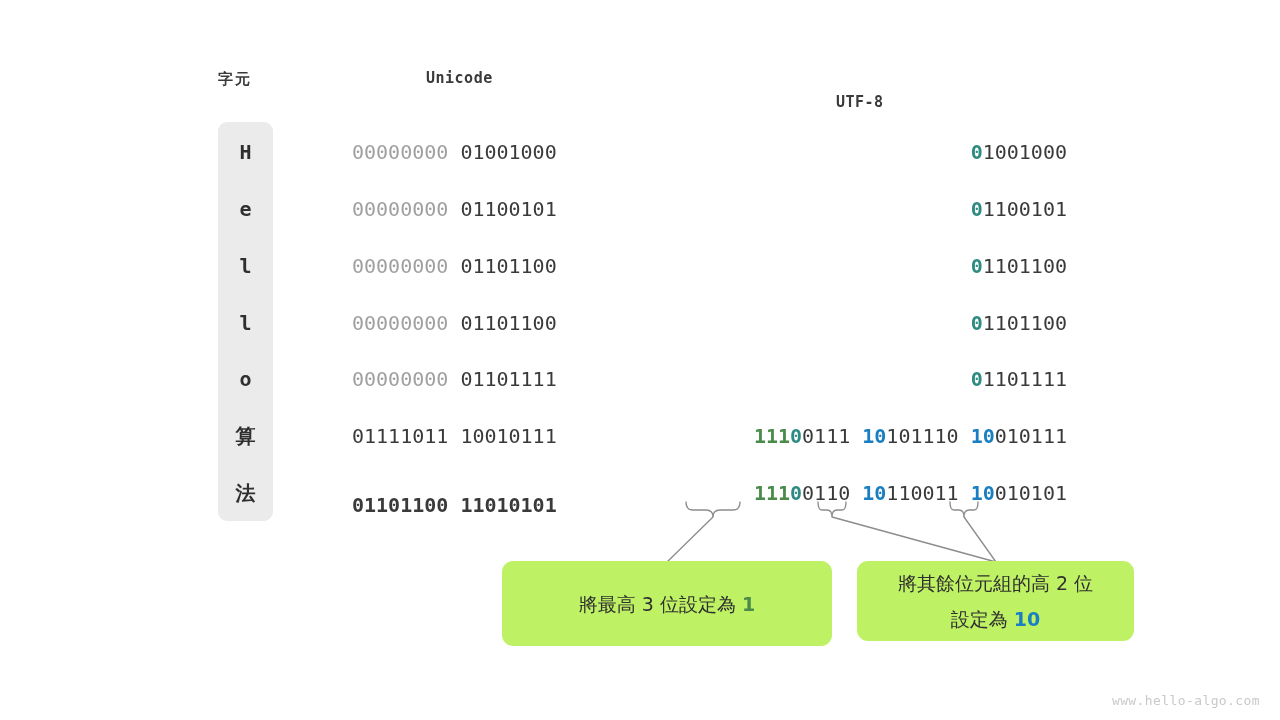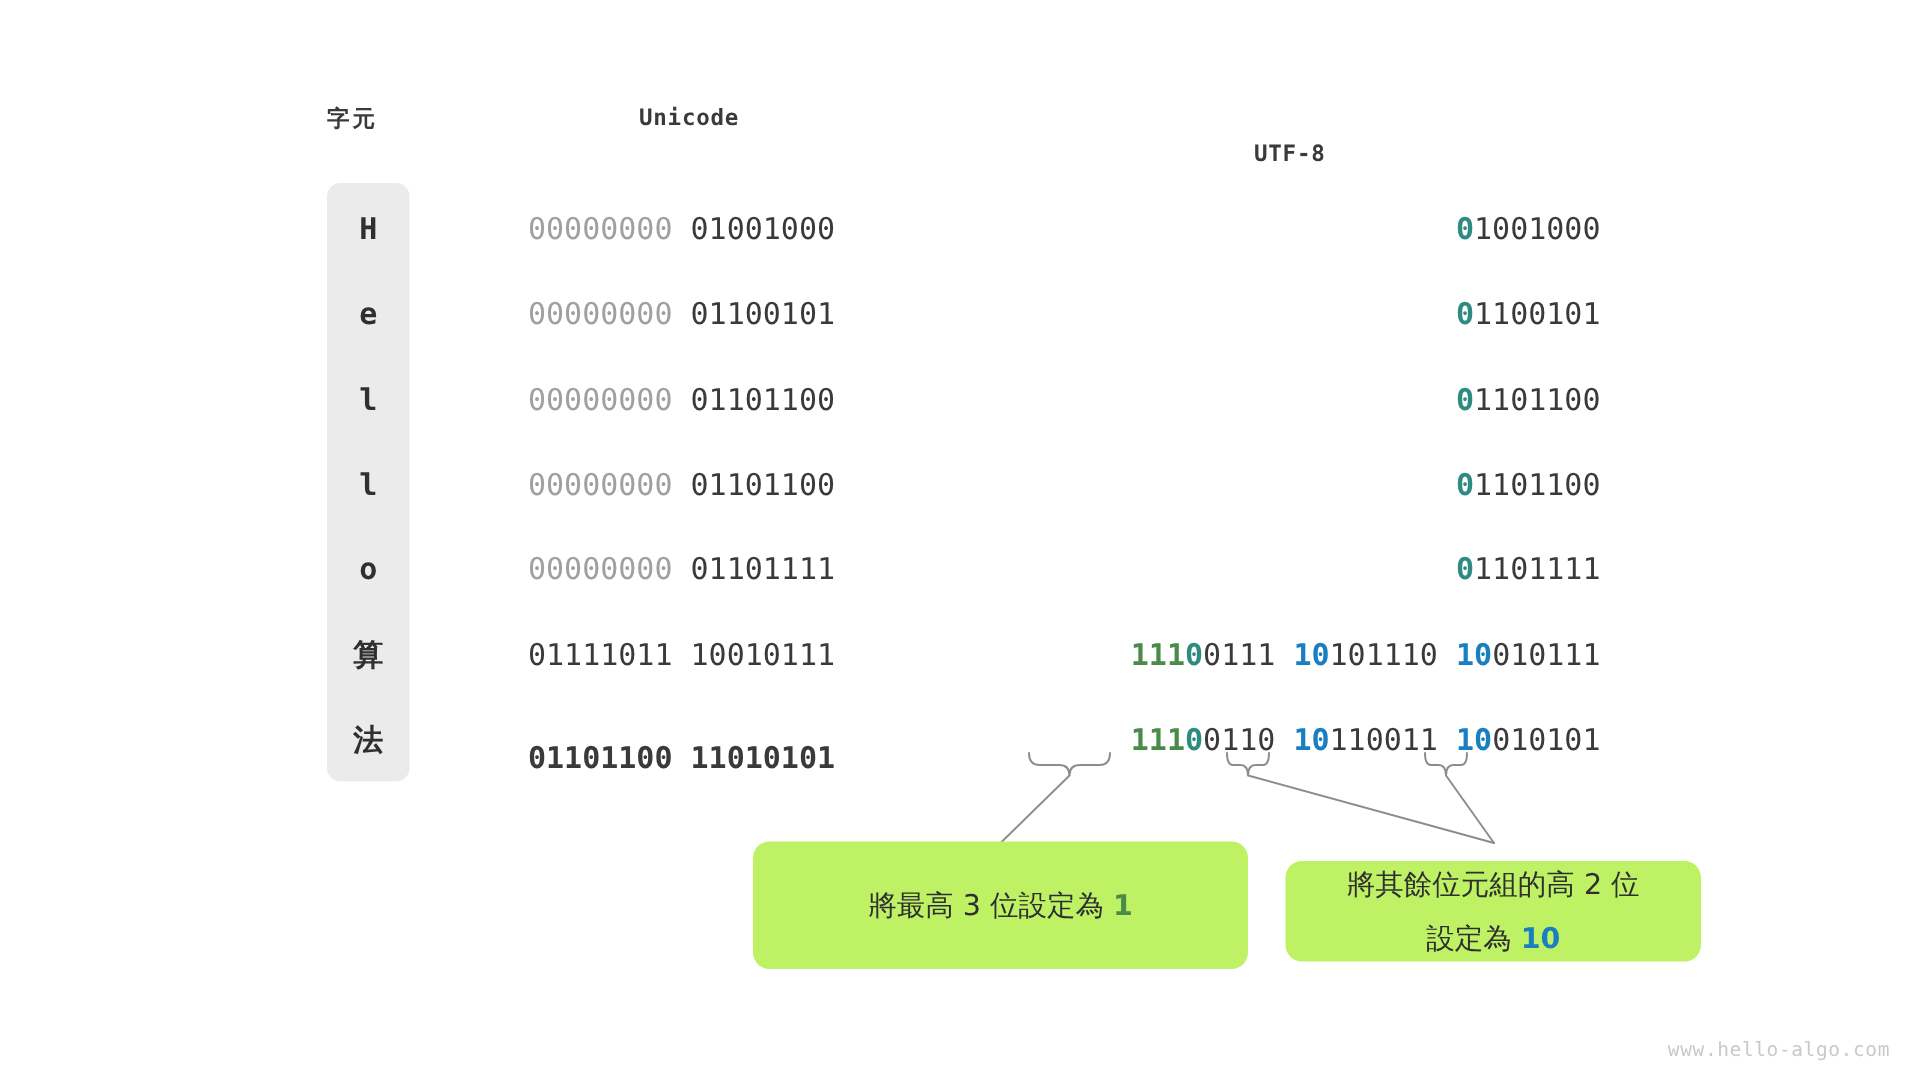--- a/index.html
+++ b/index.html
@@ -101,23 +101,23 @@
     line-height: 36px;
   }
   #note-1 {
     left: 502px;
     top: 561px;
     width: 330px;
     height: 85px;
   }
   #note-2 {
     left: 857px;
-    top: 574px;
+    top: 561px;
     width: 277px;
-    height: 67px;
+    height: 80px;
   }
   .note-line { white-space: pre; }
   .em-green { color: #4a8b4a; font-weight: bold; }
   .em-blue  { color: #1a7fc1; font-weight: bold; }
 
   
   #connectors {
     position: absolute;
     left: 0;
     top: 0;

